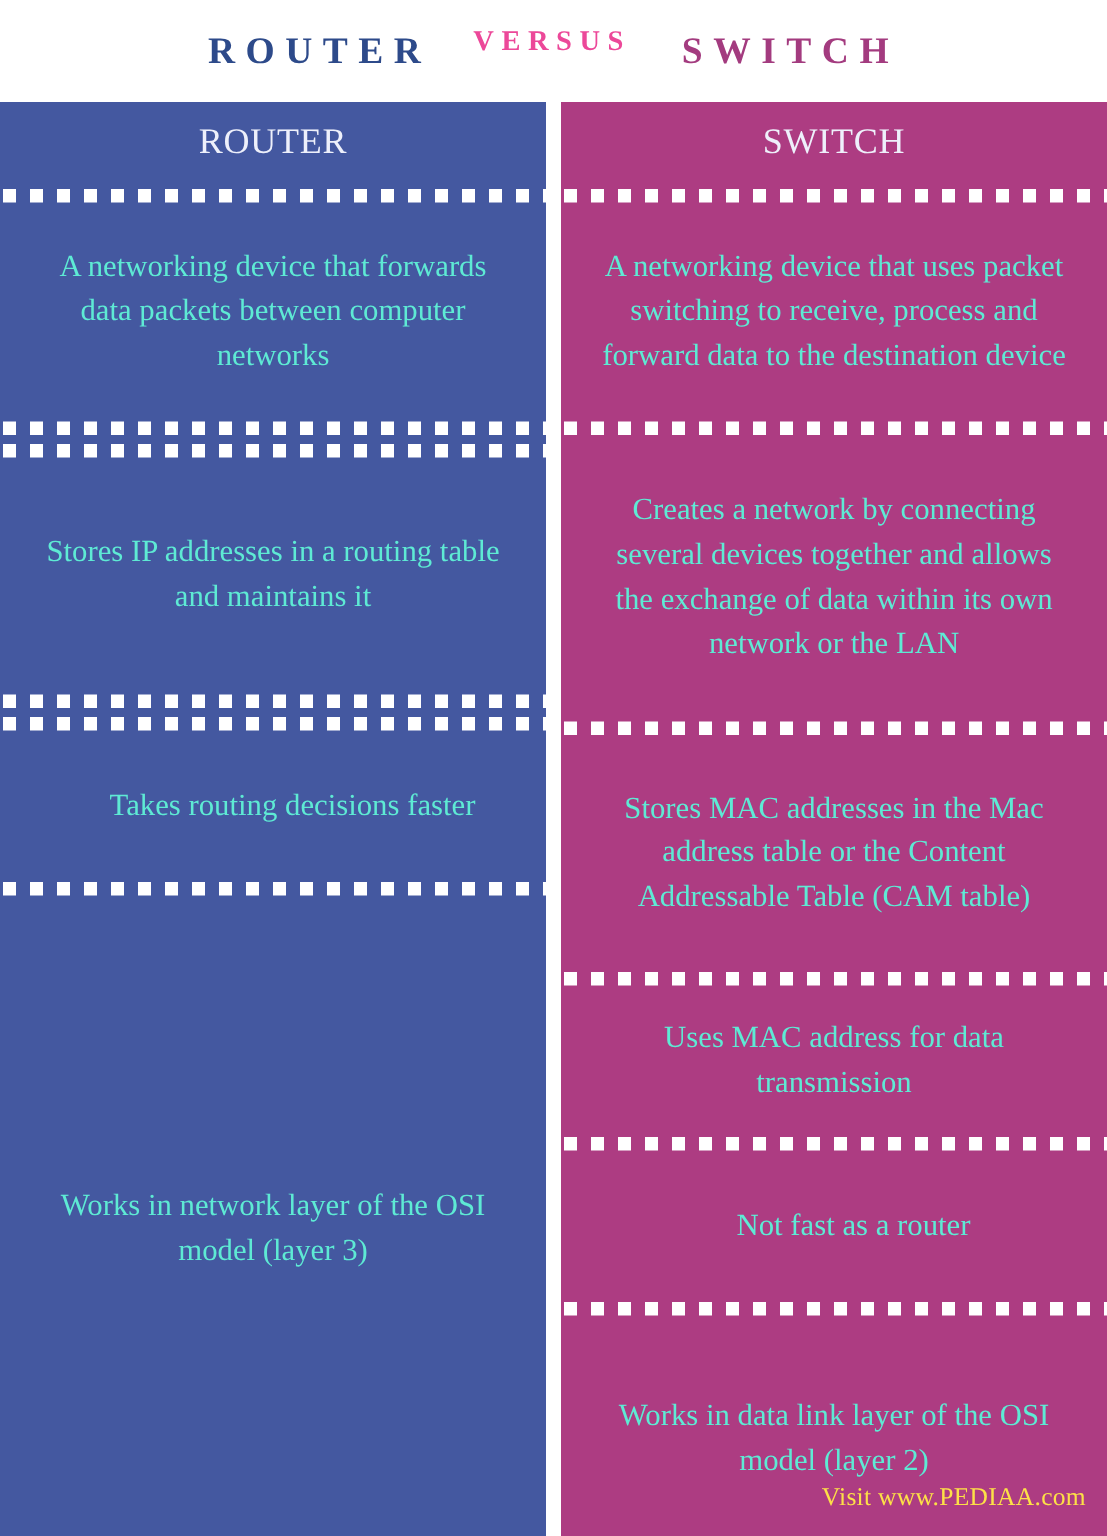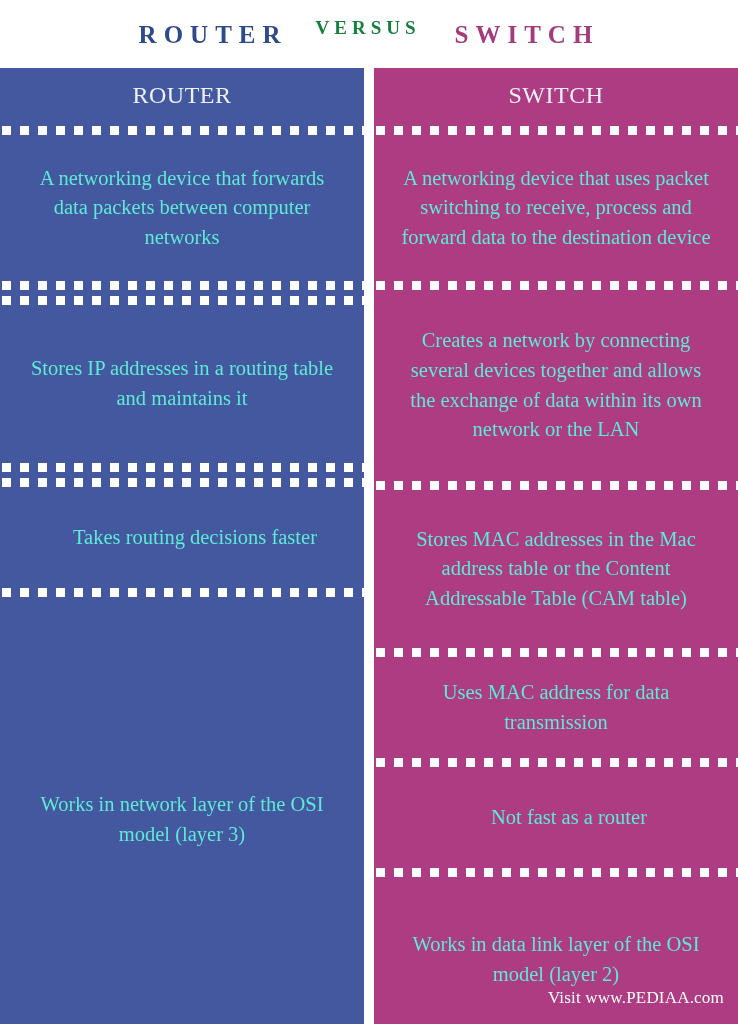--- a/index.html
+++ b/index.html
@@ -37,21 +37,21 @@
   }
   .title-word {
     font-family: "Liberation Serif", "DejaVu Serif", serif;
     font-weight: bold;
     font-size: 25px;
     letter-spacing: 7px;
     line-height: 1;
   }
   .title-router  { color: #2d4a8a; }
   .title-versus  {
-    color: #15803d;
+    color: #ec4899;
     font-size: 19px;
     letter-spacing: 5px;
     margin: 0 34px 16px 28px;
     position: relative;
     top: 1px;
   }
   .title-switch  { color: #a33b7f; }
 
   
   .columns {
@@ -122,21 +122,21 @@
   .r3 { flex: 0 0 152px; }
   .r4 { flex: 0 0 95px; }
   .r5 { flex: 0 0 95px; margin-left: 26px; }
   .r6 { flex: 1 1 auto; align-items: center; padding-top: 22px; }
 
   
   .footer-credit {
     position: absolute;
     right: 14px;
     bottom: 16px;
-    color: #ffffff;
+    color: #fde047;
     font-size: 17px;
     font-family: "Liberation Serif", "DejaVu Serif", serif;
     letter-spacing: 0.2px;
   }
 </style>
 </head>
 <body>
 
 <div class="infographic">
 

